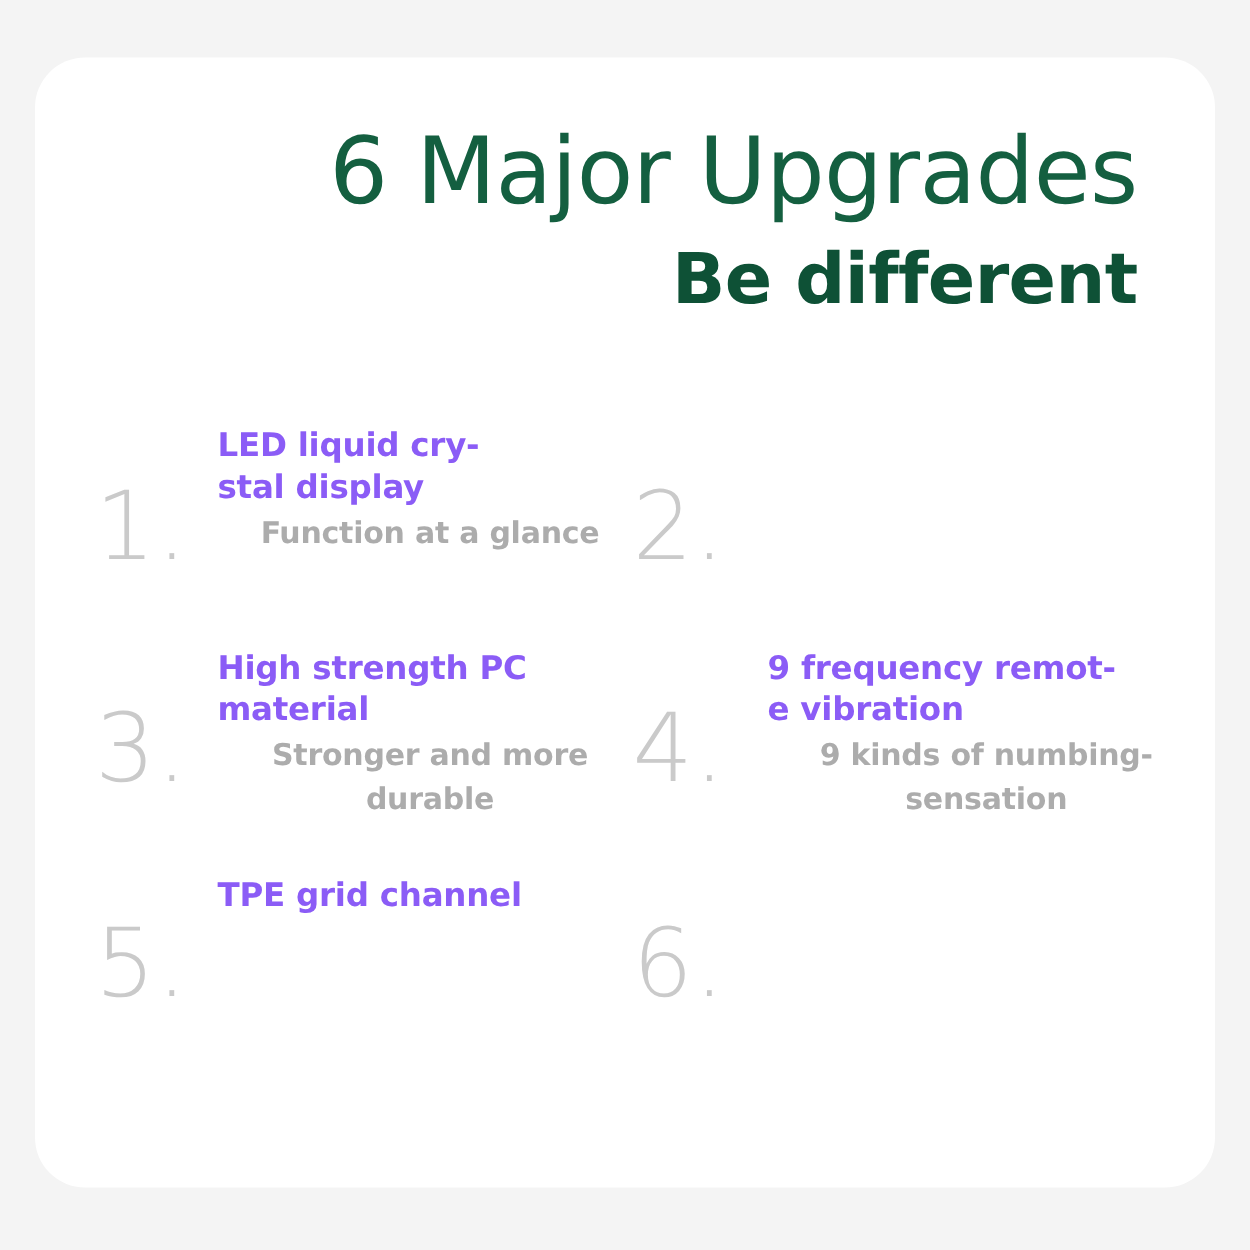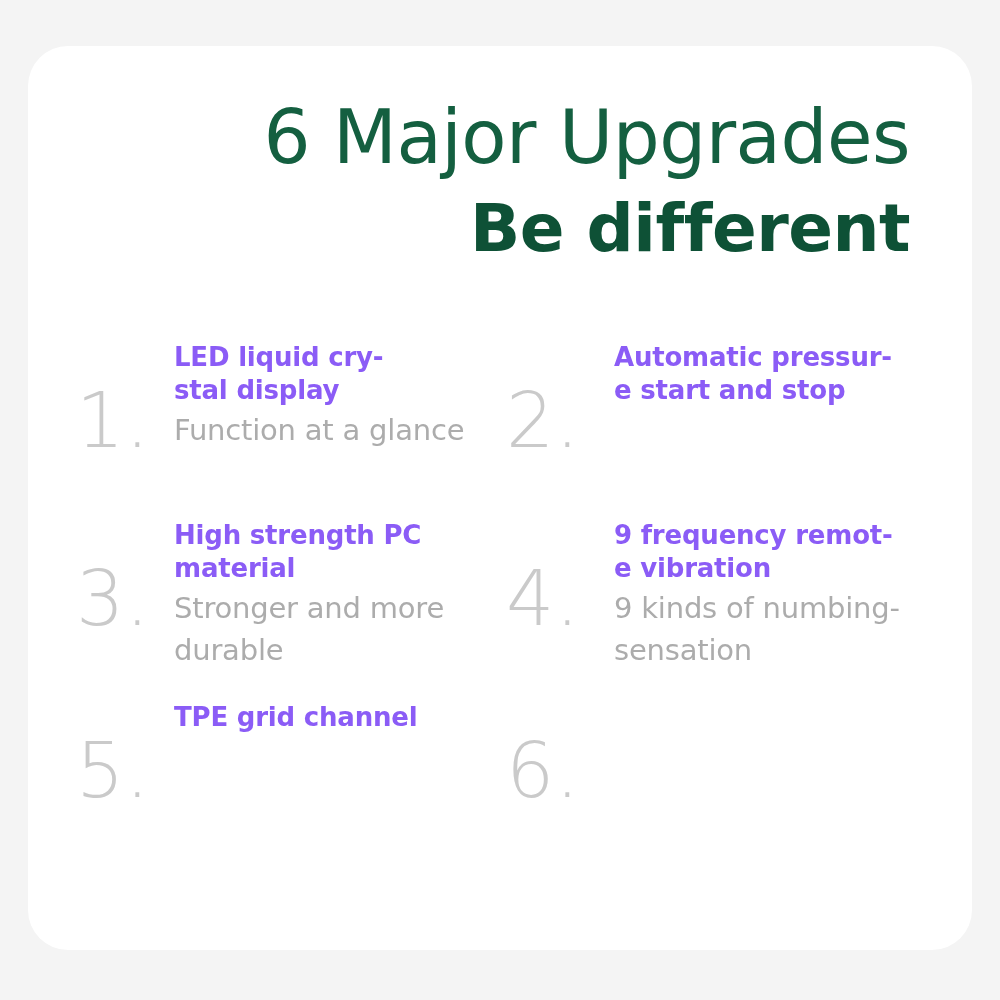--- a/index.html
+++ b/index.html
@@ -44,21 +44,21 @@
     font-size: 74px;
     font-weight: 400;
     letter-spacing: -0.5px;
     line-height: 0.98;
     color: #145f40;
     white-space: nowrap;
     text-align: right;
   }
   .title-line-2 {
     font-family: "DejaVu Sans", sans-serif;
-    font-size: 66px;
+    font-size: 56px;
     font-weight: 700;
     letter-spacing: -0.5px;
     line-height: 1.0;
     color: #0e5136;
     white-space: nowrap;
     text-align: right;
     margin-top: 22px;
   }
 
   
@@ -122,27 +122,28 @@
     font-size: 26px;
     font-weight: 700;
     color: #8b5cf6;
     line-height: 1.28;
     letter-spacing: -0.2px;
     white-space: pre-line;
   }
 
   .f-sub {
     font-family: "DejaVu Sans", sans-serif;
-    font-size: 29px;
-    font-weight: 400;
+    font-size: 24px;
+    font-weight: 700;
     color: #acacac;
     line-height: 1.48;
     letter-spacing: -0.2px;
     white-space: pre-line;
     margin-top: 1px;
+    text-align: center;
   }
 </style>
 </head>
 <body>
 
 <div id="page">
 
   <div class="card">
 
     <div class="title-block">
@@ -160,22 +161,20 @@
 stal display</div>
             <div class="f-sub">Function at a glance</div>
           </div>
         </div>
       </div>
 
       <div class="feature col-right row-1">
         <div class="feature-inner">
           <div class="num num-r1">2.</div>
           <div class="texts">
-            <div class="f-title">Automatic pressur-
-e start and stop</div>
           </div>
         </div>
       </div>
 
       <div class="feature col-left row-2">
         <div class="feature-inner">
           <div class="num num-r2">3.</div>
           <div class="texts">
             <div class="f-title">High strength PC
 material</div>

